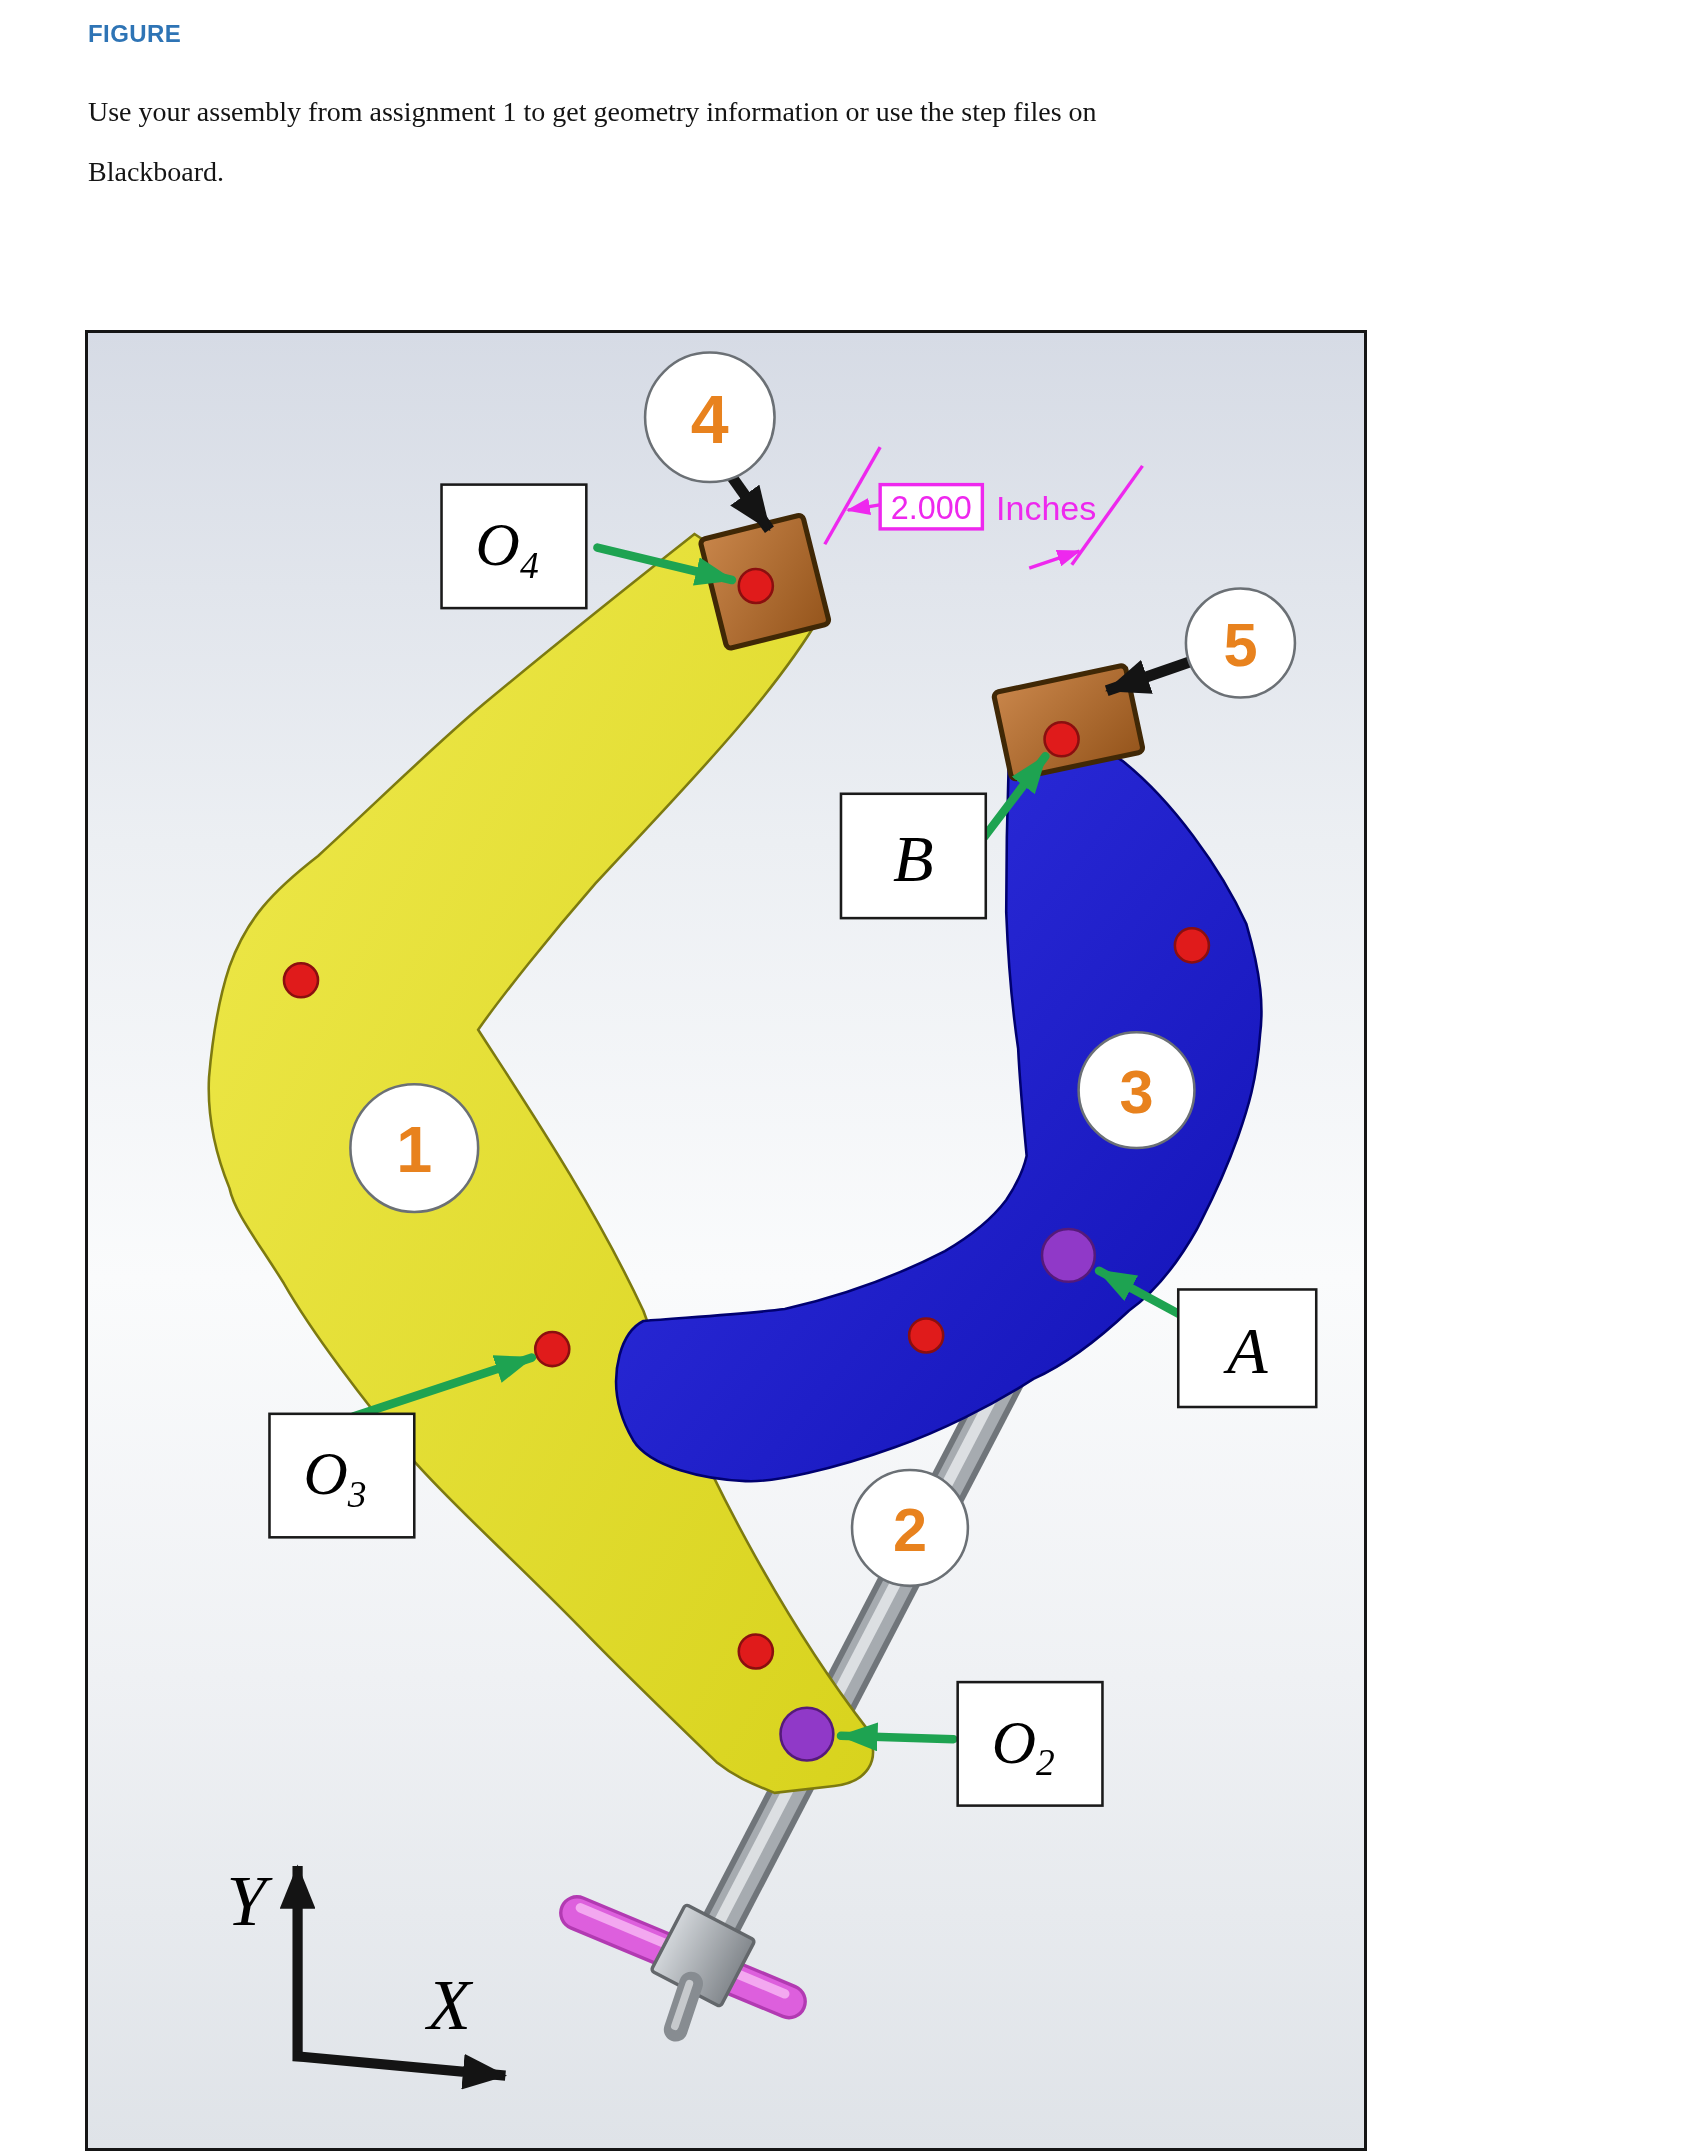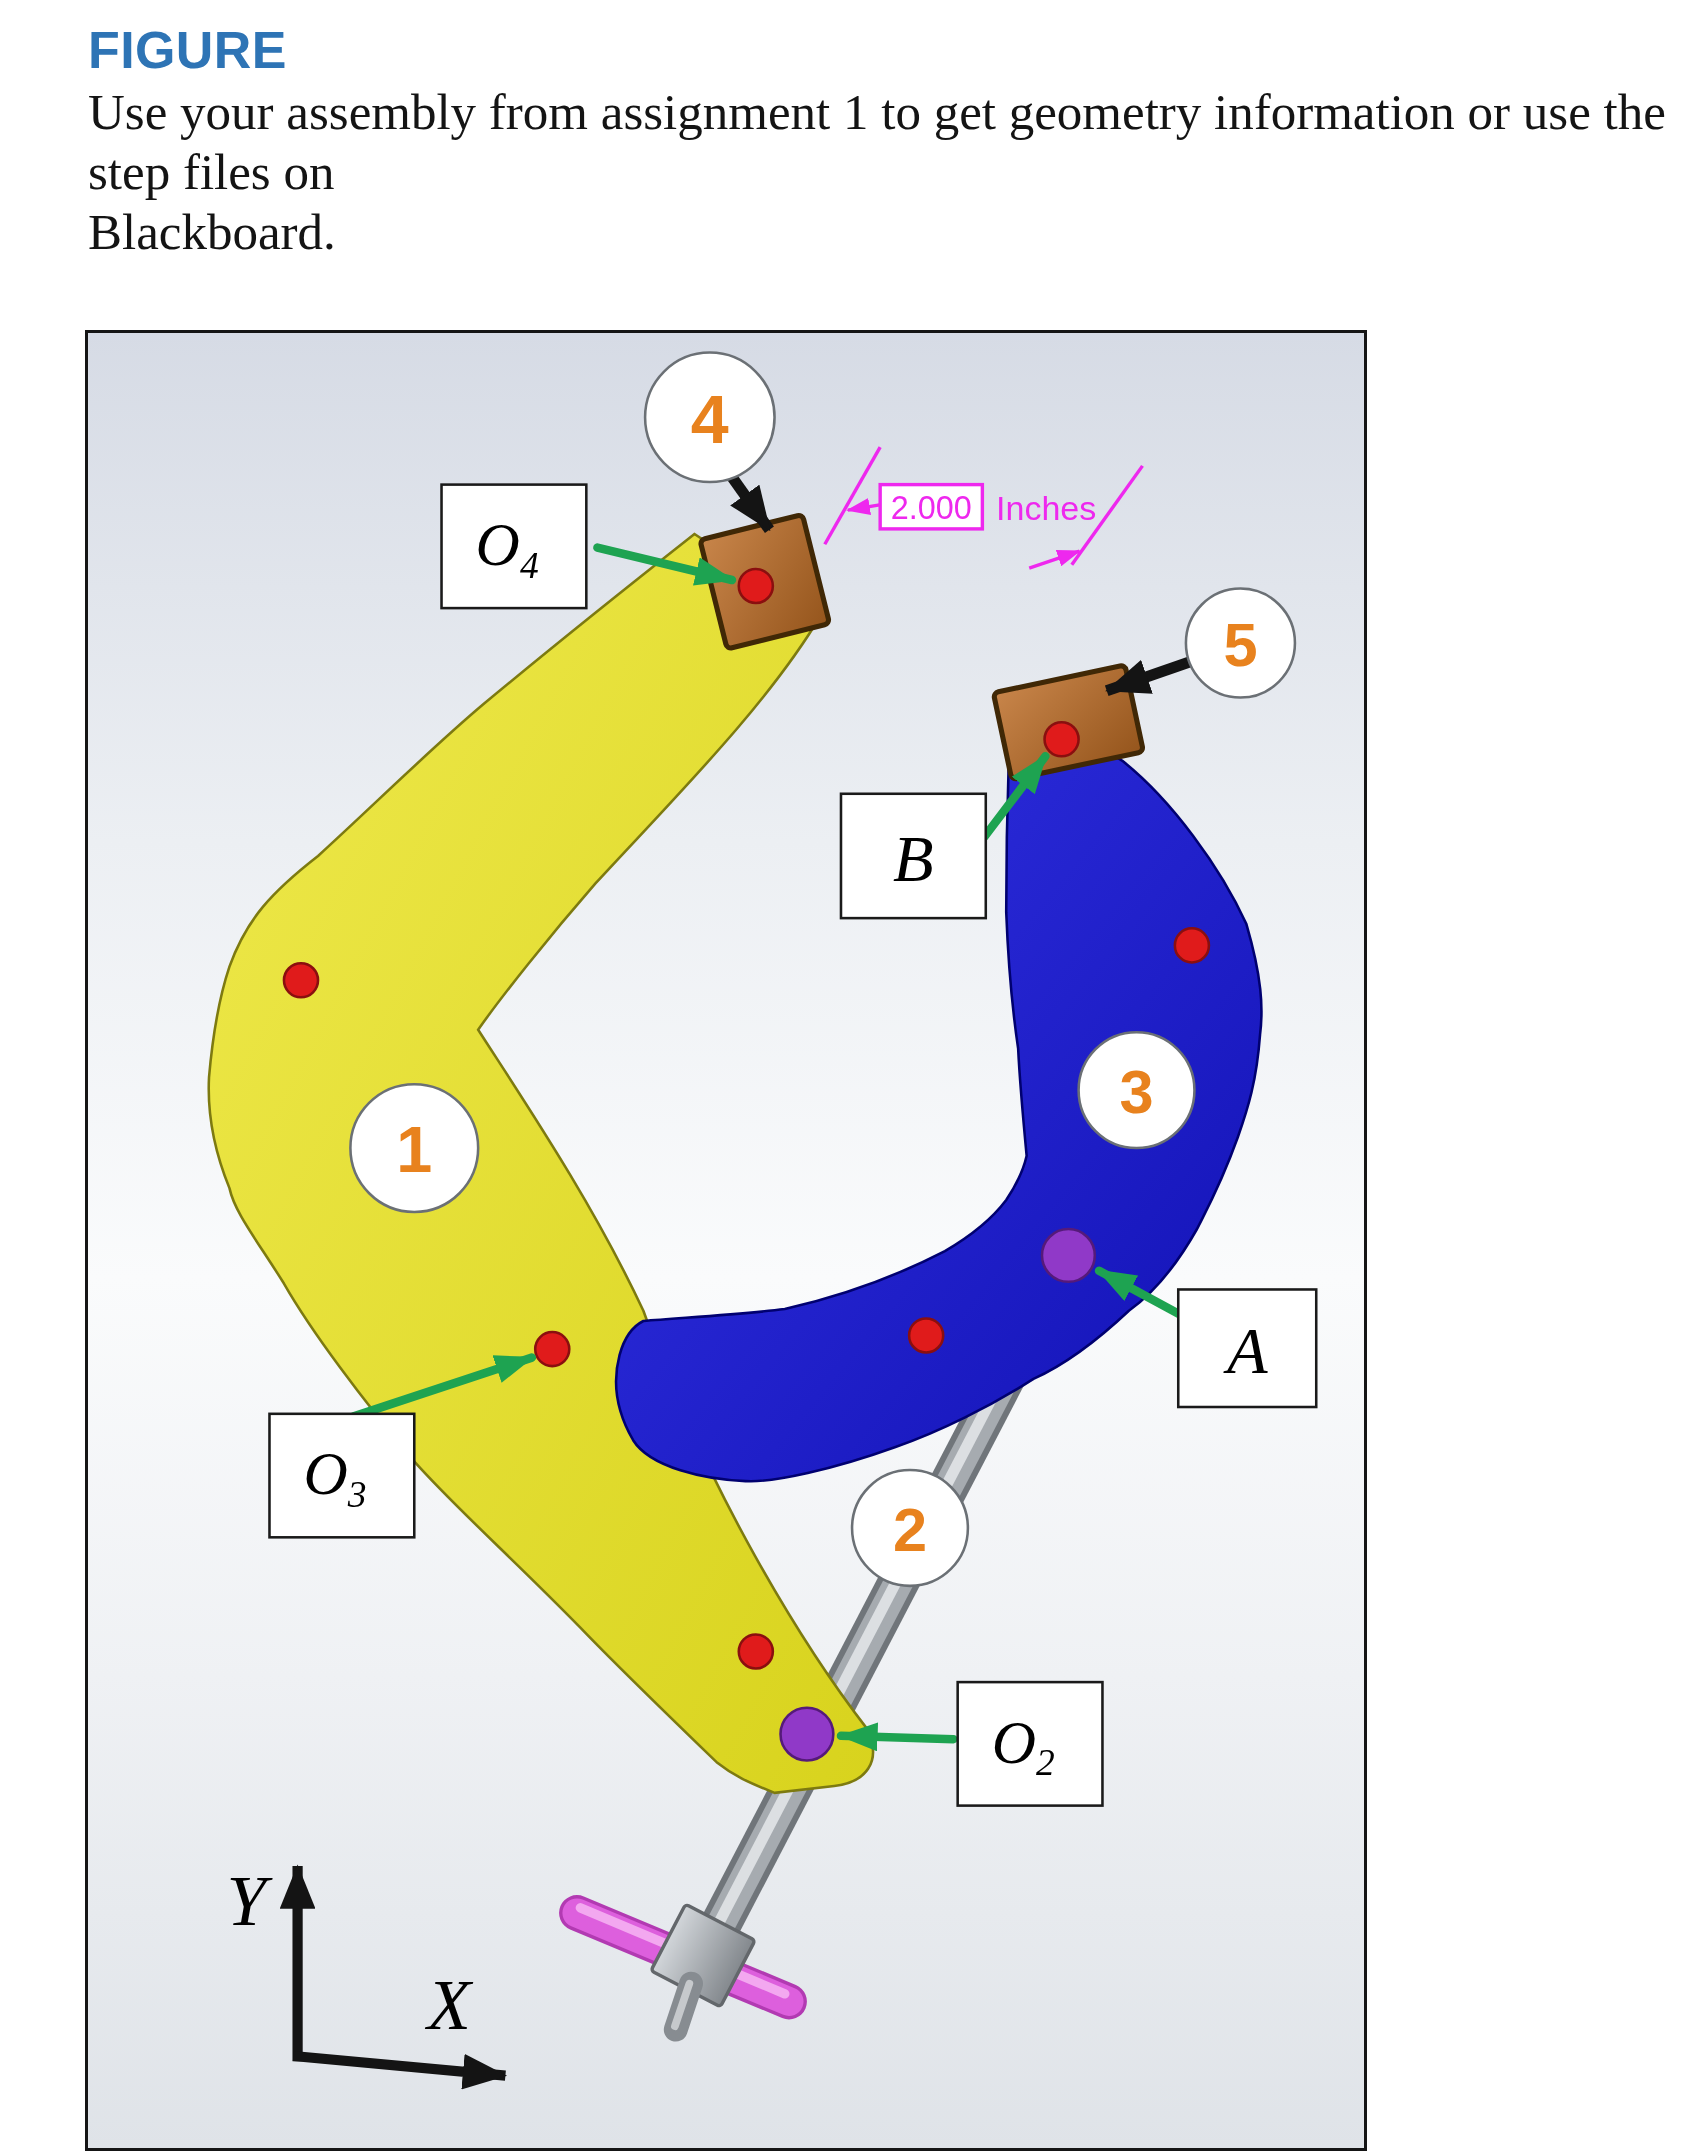--- a/index.html
+++ b/index.html
@@ -3,25 +3,25 @@
 <meta charset="utf-8">
 <style>
   html,body{margin:0;padding:0;}
   body{
     width:1706px;height:2154px;background:#ffffff;position:relative;
     font-family:"Liberation Serif",serif;color:#111;overflow:hidden;
   }
   .heading{
     position:absolute;left:88px;top:20.4px;margin:0;
     font-family:"Liberation Sans",sans-serif;font-weight:bold;
-    font-size:52px;color:#2E74B5;letter-spacing:0.4px;
+    font-size:24px;color:#2E74B5;letter-spacing:0.4px;
   }
   .bodytext{
     position:absolute;left:88px;top:82px;width:1593px;margin:0;
-    font-size:51px;line-height:60px;color:#141414;
+    font-size:28px;line-height:60px;color:#141414;
   }
   .frame{
     position:absolute;left:85px;top:330px;width:1276px;height:1815px;
     border:3.4px solid #151515;box-sizing:content-box;background:#fff;
   }
   .frame svg{display:block;width:100%;height:100%;}
   .balloon-num{font-family:"Liberation Sans",sans-serif;font-weight:700;fill:#E8821E;}
   .jointlabel{font-family:"Liberation Serif",serif;font-style:italic;fill:#000;}
   .dimtext{font-family:"Liberation Sans",sans-serif;fill:#EE28EE;}
   .axislabel{font-family:"Liberation Serif",serif;font-style:italic;fill:#000;}

